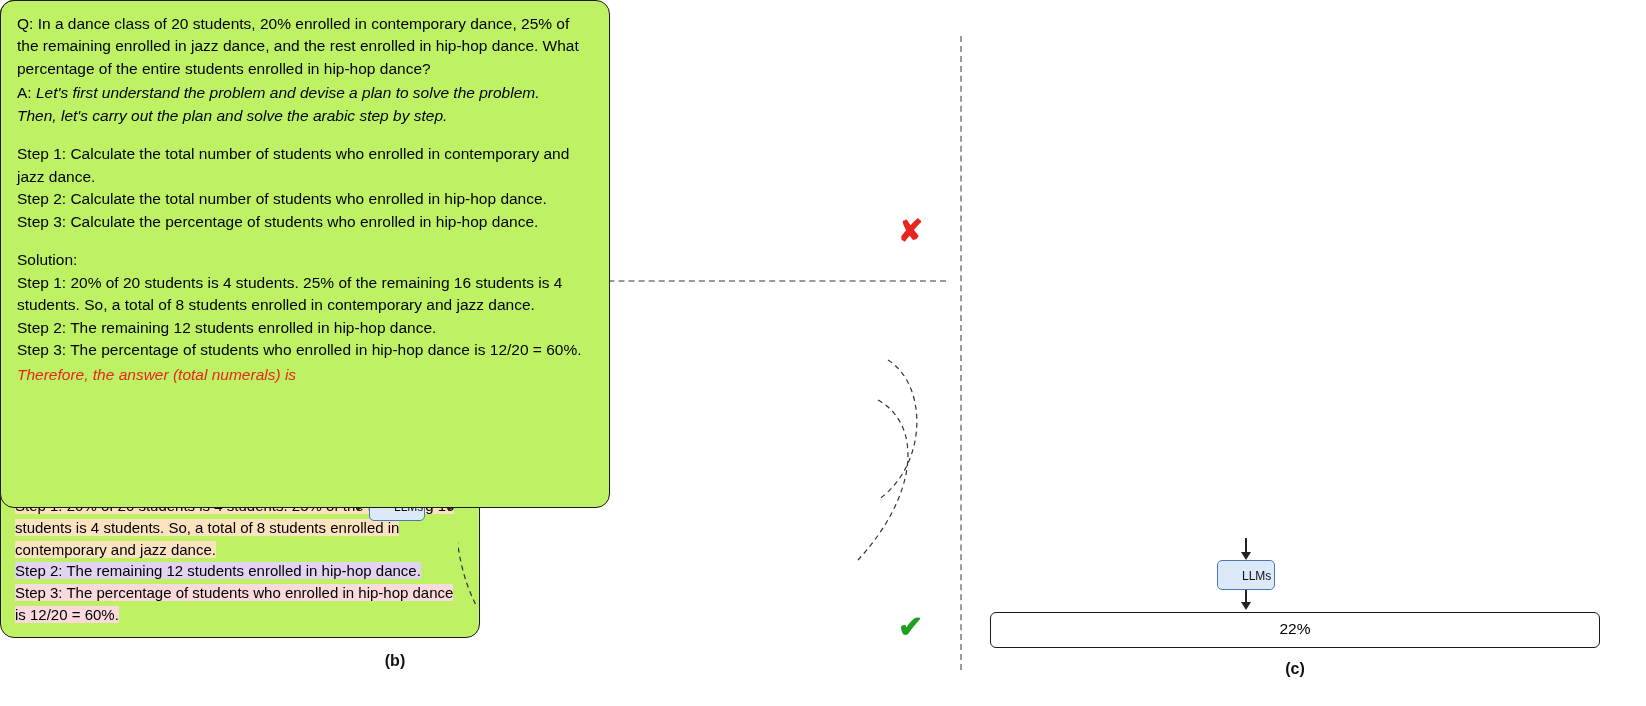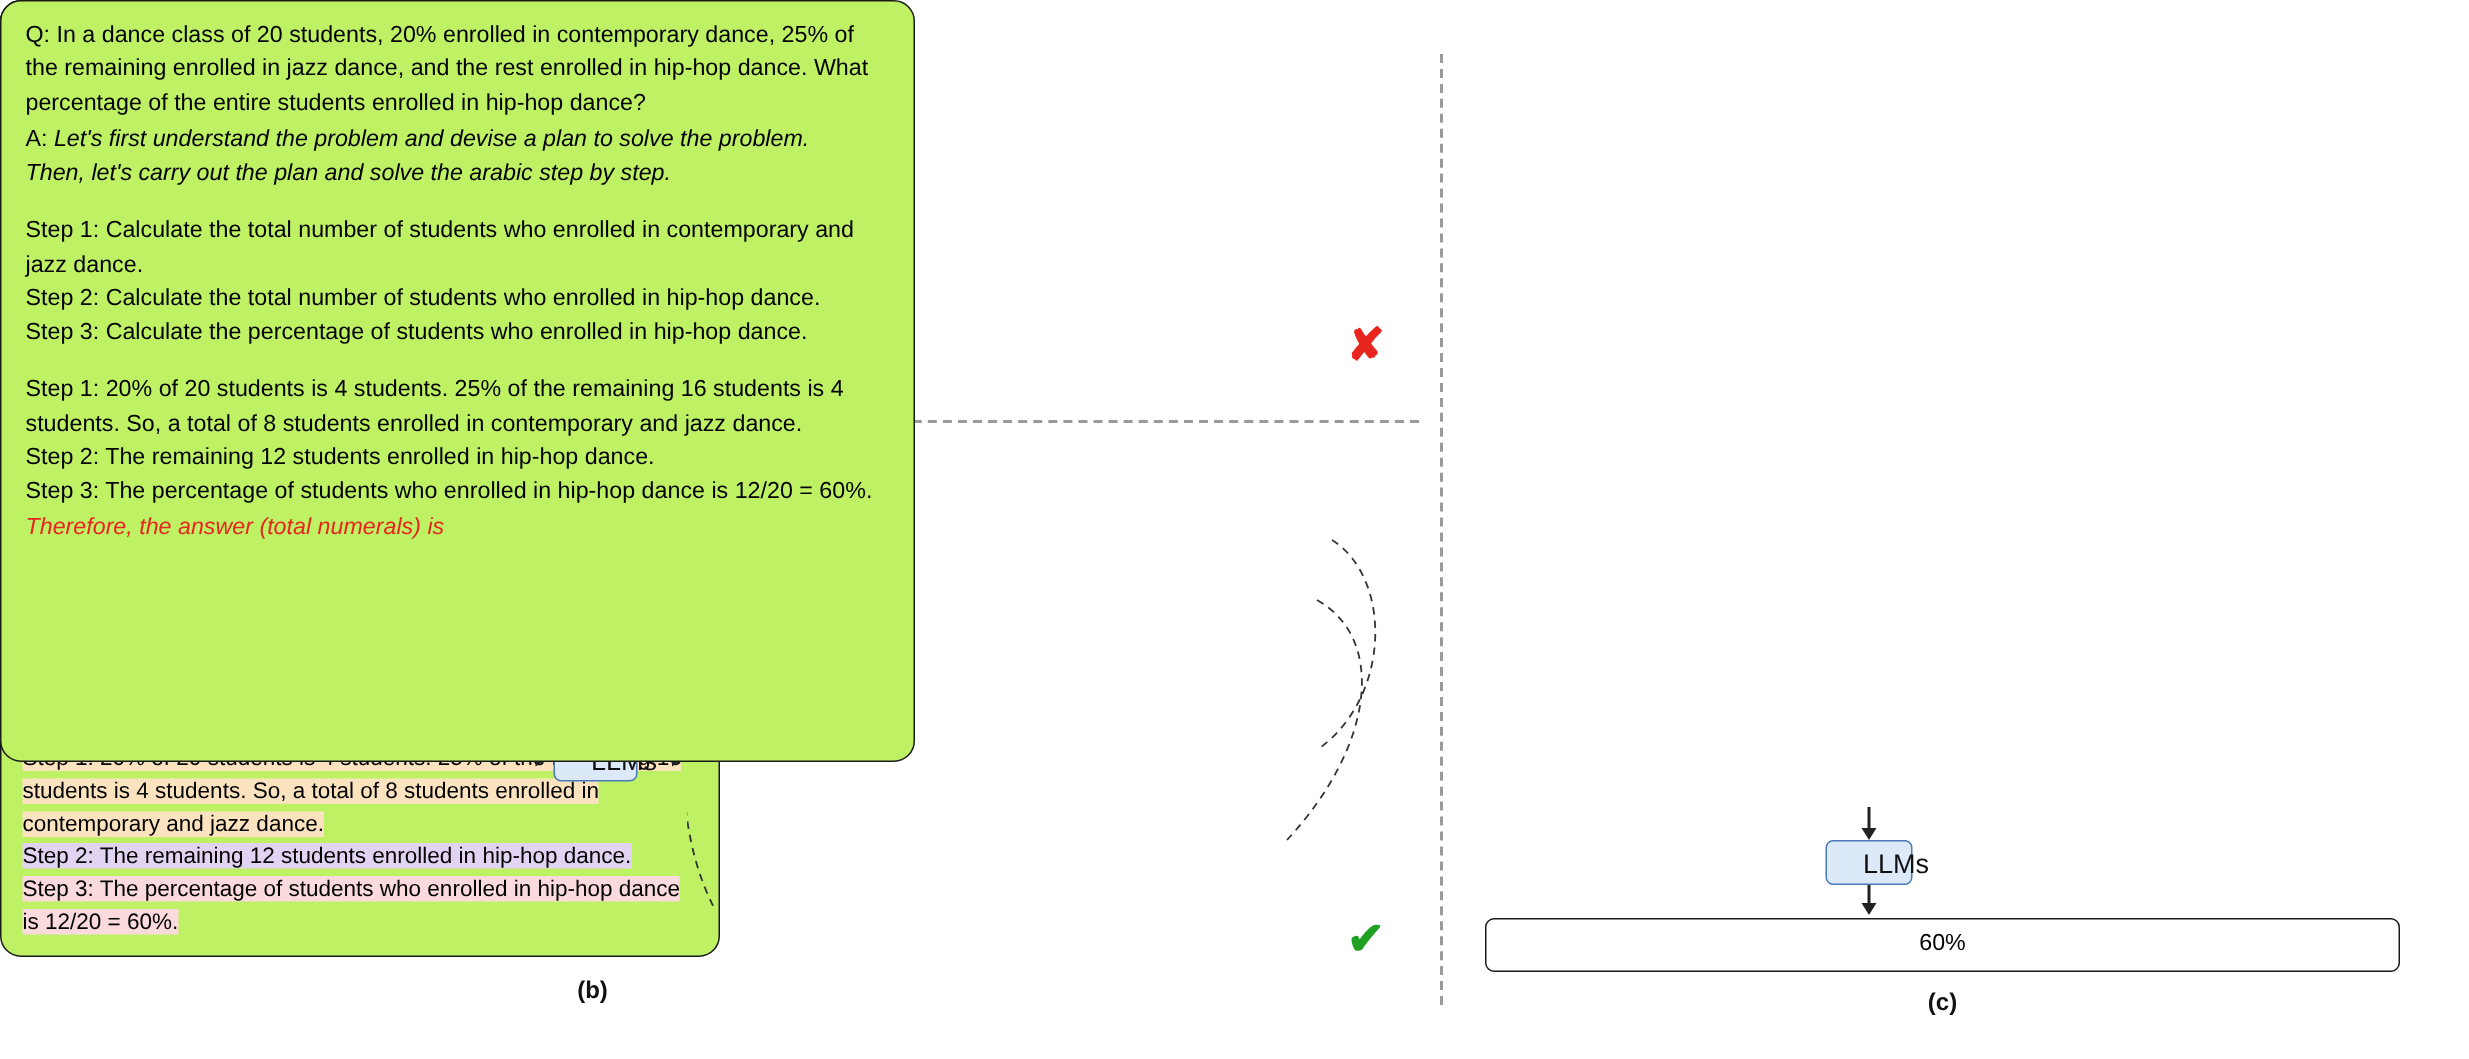--- a/index.html
+++ b/index.html
@@ -24,21 +24,21 @@
     background: #bef264;
     box-sizing: border-box;
     padding: 12px 14px;
     font-size: 15.5px;
     line-height: 1.45;
   }
   .llm-box {
     border: 1.5px solid #4a78b8;
     background: #dce9f8;
     border-radius: 5px;
-    font-size: 18px;
+    font-size: 12px;
     text-align: center;
     padding: 4px 24px;
     box-sizing: border-box;
     color: #111;
   }
   .red-italic {
     color: #e8251f;
     font-style: italic;
   }
   .red-italic b { font-weight: bold; }
@@ -201,30 +201,31 @@
     <div style="margin-top:2px;">
       <span>A: </span><i>Let's first understand the problem and devise a plan to solve the problem.</i>
       <br>
       <i>Then, let's carry out the plan and solve the arabic step by step.</i>
     </div>
     <div style="height:16px"></div>
     <div>Step 1: Calculate the total number of students who enrolled in contemporary and jazz dance.</div>
     <div>Step 2: Calculate the total number of students who enrolled in hip-hop dance.</div>
     <div>Step 3: Calculate the percentage of students who enrolled in hip-hop dance.</div>
     <div style="height:16px"></div>
+    <div>Solution:</div>
     <div>Step 1: 20% of 20 students is 4 students. 25% of the remaining 16 students is 4 students. So, a total of 8 students enrolled in contemporary and jazz dance.</div>
     <div>Step 2: The remaining 12 students enrolled in hip-hop dance.</div>
     <div>Step 3: The percentage of students who enrolled in hip-hop dance is 12/20 = 60%.</div>
     <div class="red-italic" style="margin-top:2px;">Therefore, the answer (total numerals) is</div>
   </div>
 
   <div class="arrow-v" style="left:1245px; top:538px; height:16px;"></div>
   <div class="arrow-head-down" style="left:1241px; top:552px;"></div>
 
   <div class="llm-box" style="position:absolute; left:1217px; top:560px; width:58px; height:30px; line-height:22px;">LLMs</div>
 
   <div class="arrow-v" style="left:1245px; top:590px; height:14px;"></div>
   <div class="arrow-head-down" style="left:1241px; top:602px;"></div>
 
-  <div class="ans-box" style="position:absolute; left:990px; top:612px; width:610px; height:36px;">60%</div>
+  <div class="ans-box" style="position:absolute; left:990px; top:612px; width:610px; height:36px;">22%</div>
 
   <div class="caption" style="left:1240px; top:660px; width:110px;">(c)</div>
 </div>
 
 </body></html>

